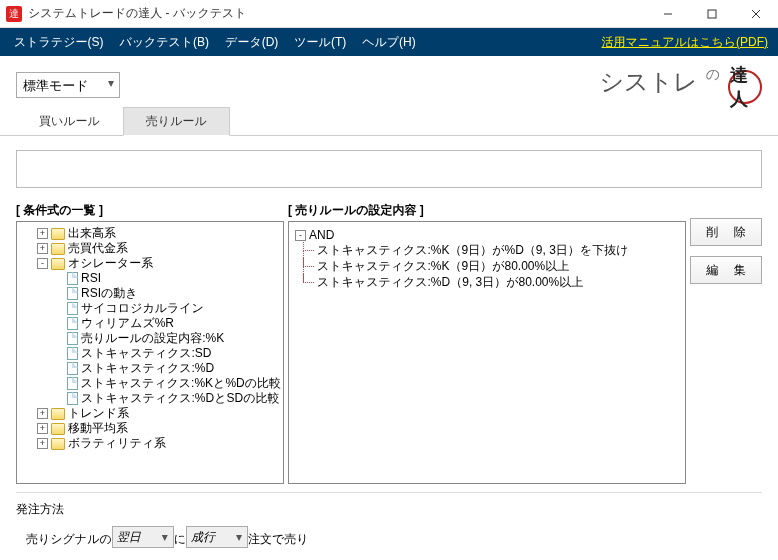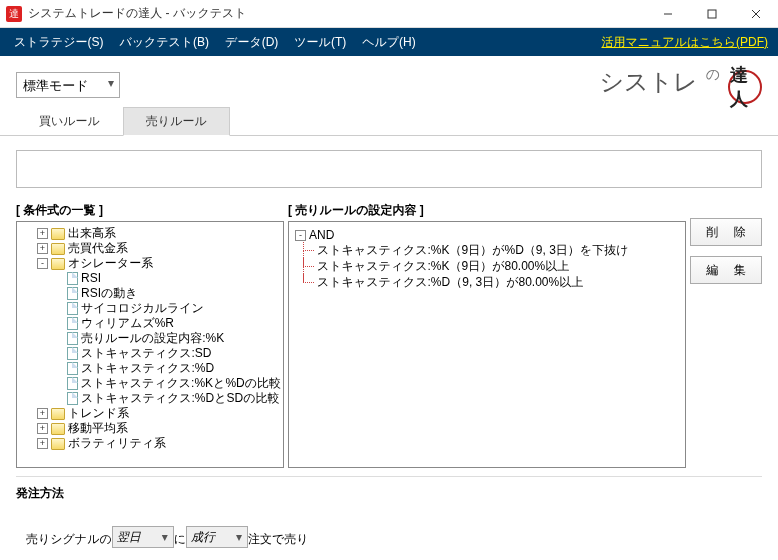--- a/index.html
+++ b/index.html
@@ -242,21 +242,21 @@
   cursor: pointer;
   font-size: 12px;
   letter-spacing: 6px;
   padding-left: 6px;
 }
 .order-section {
   margin: 8px 16px 12px;
   border-top: 1px solid #ddd;
   padding-top: 8px;
 }
-.order-title { font-weight: bold; margin-bottom: 24px; }
+.order-title { font-weight: normal; margin-bottom: 8px; }
 .order-row {
   display: flex;
   align-items: flex-end;
   padding-left: 10px;
 }
 .small-select {
   border: 1px solid #aaa;
   height: 22px;
   padding: 1px 18px 1px 4px;
   appearance: none;

